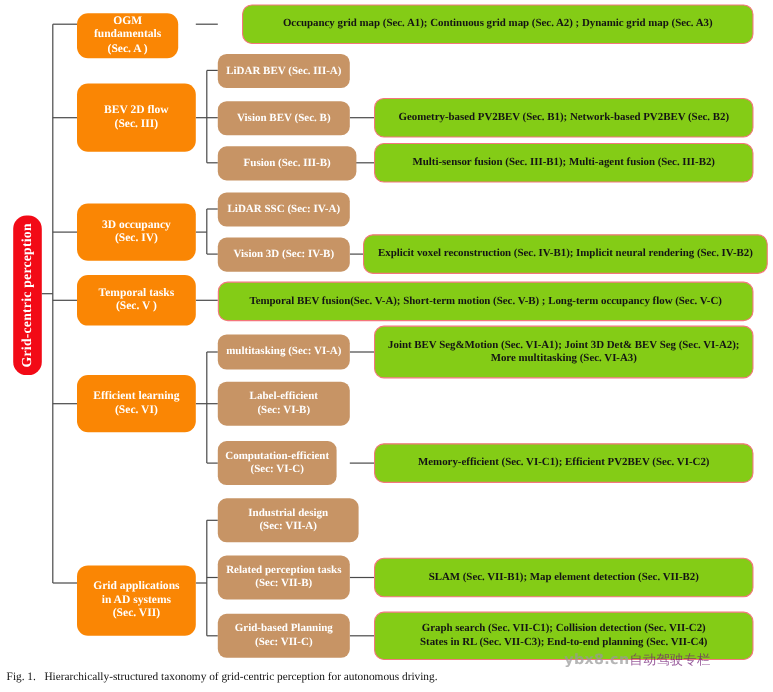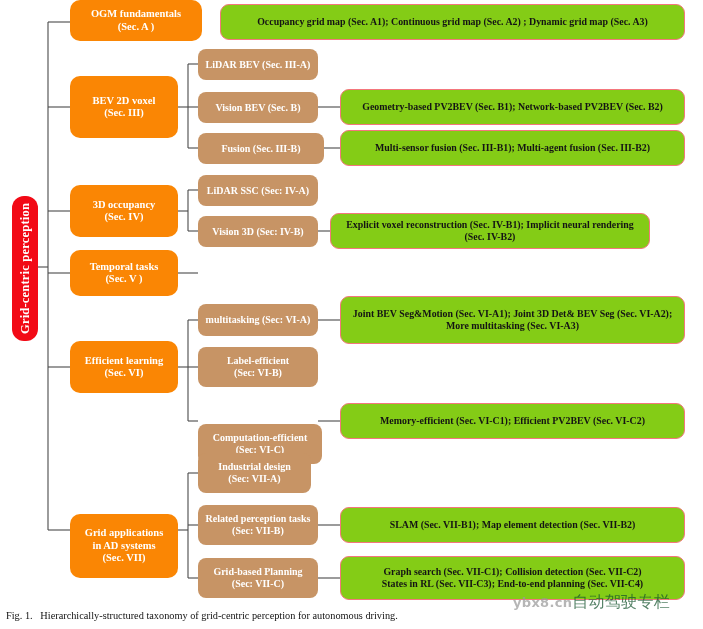--- a/index.html
+++ b/index.html
@@ -77,21 +77,21 @@
   .caption .lbl{font-weight:normal;}
 
   
   .watermark{
     position:absolute;left:513px;top:592px;
     font-size:13px;font-weight:bold;
     color:#9a9a9a;opacity:.72;
     font-family:"DejaVu Sans","Liberation Sans",sans-serif;
     white-space:nowrap;letter-spacing:.3px;
   }
-  .watermark .cn{font-weight:normal;color:#14532d;font-size:16px;}
+  .watermark .cn{font-weight:normal;color:#701a75;font-size:12px;}
 </style>
 </head>
 <body>
 
 <div id="fig">
 
   <svg class="wires" viewBox="0 0 703 629">
 
     <line x1="48" y1="22" x2="48" y2="530"></line>
 
@@ -137,29 +137,29 @@
     <line x1="188" y1="525" x2="198" y2="525"></line>
     <line x1="188" y1="578" x2="198" y2="578"></line>
     <line x1="318" y1="525" x2="340" y2="525"></line>
     <line x1="318" y1="578" x2="340" y2="578"></line>
   </svg>
 
   <div class="node root" style="left:12px;top:196px;width:26px;height:145px;">
     <span class="txt">Grid-centric perception</span>
   </div>
 
-  <div class="node lvl1" style="left:70px;top:0;width:132px;height:41px;">
+  <div class="node lvl1" style="left:70px;top:12px;width:92px;height:41px;">
     <span class="txt">
       <span>OGM fundamentals</span><br><span>(Sec. A )</span>
     </span>
   </div>
 
   <div class="node lvl1" style="left:70px;top:76px;width:108px;height:62px;">
     <span class="txt">
-      <span>BEV 2D voxel</span><br><span>(Sec. III)</span>
+      <span>BEV 2D flow</span><br><span>(Sec. III)</span>
     </span>
   </div>
 
   <div class="node lvl1" style="left:70px;top:185px;width:108px;height:52px;">
     <span class="txt">
       <span>3D occupancy</span><br><span>(Sec. IV)</span>
     </span>
   </div>
 
   <div class="node lvl1" style="left:70px;top:250px;width:108px;height:46px;">
@@ -203,27 +203,27 @@
   <div class="node lvl2" style="left:198px;top:304px;width:120px;height:32px;text-align:right;">
     <span class="txt">multitasking (Sec: VI-A)</span>
   </div>
 
   <div class="node lvl2" style="left:198px;top:347px;width:120px;height:40px;">
     <span class="txt">
       <span>Label-efficient</span><br><span>(Sec: VI-B)</span>
     </span>
   </div>
 
-  <div class="node lvl2" style="left:198px;top:424px;width:124px;height:40px;">
+  <div class="node lvl2" style="left:198px;top:401px;width:108px;height:40px;">
     <span class="txt">
       <span>Computation-efficient</span><br><span>(Sec: VI-C)</span>
     </span>
   </div>
 
-  <div class="node lvl2" style="left:198px;top:453px;width:113px;height:40px;">
+  <div class="node lvl2" style="left:198px;top:453px;width:128px;height:40px;">
     <span class="txt">
       <span>Industrial design</span><br><span>(Sec: VII-A)</span>
     </span>
   </div>
 
   <div class="node lvl2" style="left:198px;top:505px;width:120px;height:40px;">
     <span class="txt">
       <span>Related perception tasks</span><br><span>(Sec: VII-B)</span>
     </span>
   </div>
@@ -239,24 +239,27 @@
   </div>
 
   <div class="node leaf" style="left:340px;top:89px;width:345px;height:36px;">
     <span class="txt">Geometry-based PV2BEV (Sec. B1); Network-based PV2BEV (Sec. B2)</span>
   </div>
 
   <div class="node leaf" style="left:340px;top:130px;width:345px;height:36px;">
     <span class="txt">Multi-sensor fusion (Sec. III-B1); Multi-agent fusion (Sec. III-B2)</span>
   </div>
 
-  <div class="node leaf" style="left:330px;top:213px;width:320px;height:36px;text-align:center;">
+  <div class="node leaf" style="left:330px;top:213px;width:368px;height:36px;text-align:center;">
     <span class="txt">Explicit voxel reconstruction (Sec. IV-B1); Implicit neural rendering (Sec. IV-B2)</span>
   </div>
 
+  <div class="node leaf" style="left:198px;top:256px;width:487px;height:36px;">
+    <span class="txt">Temporal BEV fusion(Sec. V-A); Short-term motion (Sec. V-B) ; Long-term occupancy flow (Sec. V-C)</span>
+  </div>
 
   <div class="node leaf" style="left:340px;top:296px;width:345px;height:48px;">
     <span class="txt">
       <span>Joint BEV Seg&amp;Motion (Sec. VI-A1); Joint 3D Det&amp; BEV Seg (Sec. VI-A2);</span><br><span>More multitasking (Sec. VI-A3)</span>
     </span>
   </div>
 
   <div class="node leaf" style="left:340px;top:403px;width:345px;height:36px;">
     <span class="txt">Memory-efficient (Sec. VI-C1); Efficient PV2BEV (Sec. VI-C2)</span>
   </div>

